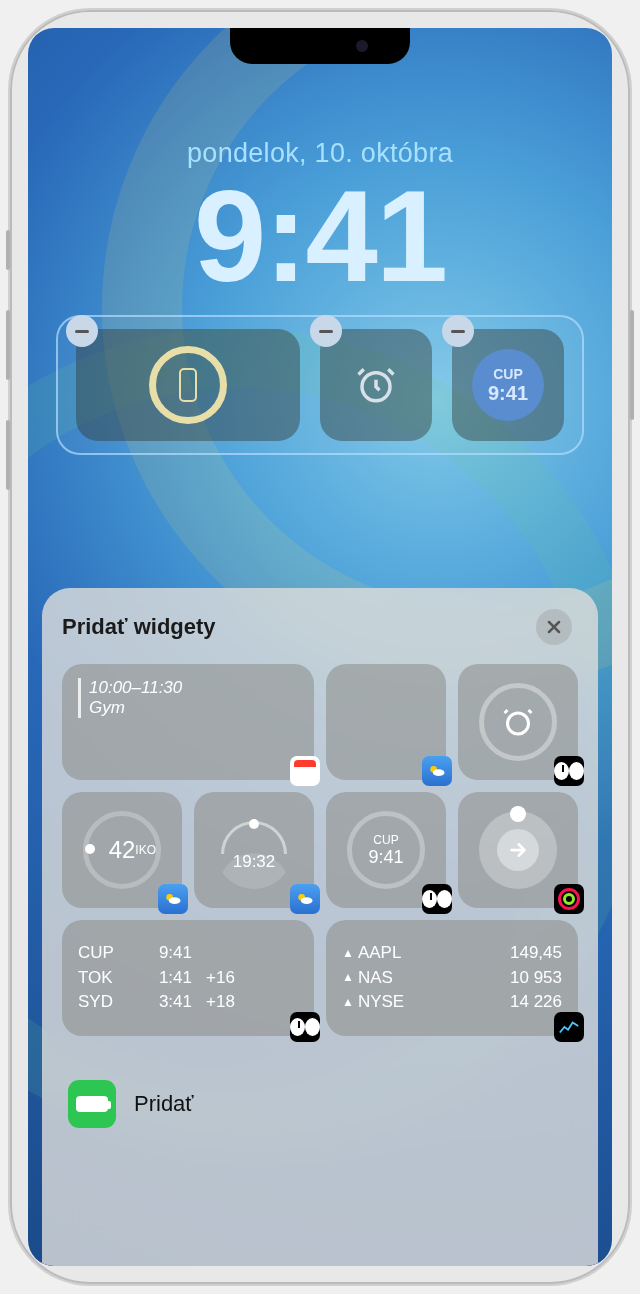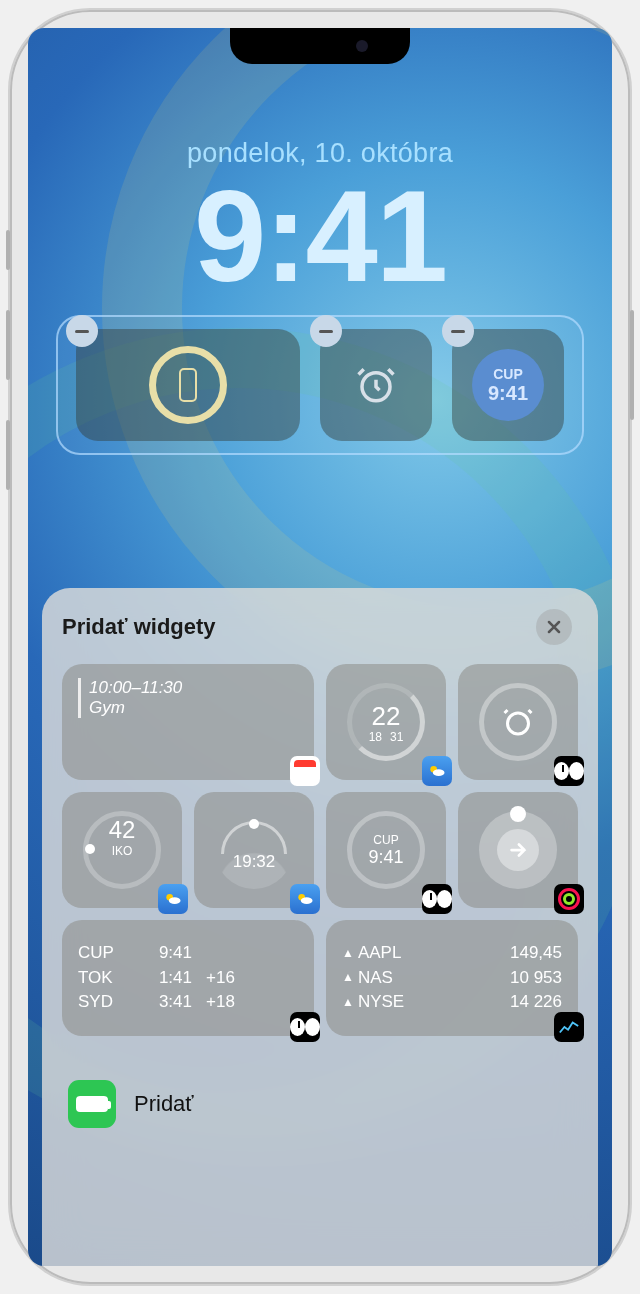--- a/index.html
+++ b/index.html
@@ -31,21 +31,21 @@
 .pb1 { height: 40px; }
 .pb2 { height: 70px; }
 .pb3 { height: 70px; }
 .phone-buttons-right { position: absolute; right: -4px; top: 300px; }
 .pb4 { width: 4px; height: 110px; background: #b0b0b0; border-radius: 2px; }
 
 .screen {
   width: 100%;
   height: 100%;
   background: radial-gradient(circle at 70% 30%, #7fc8e8 0%, #4a9fd8 25%, #2868b8 50%, #1a4a8a 100%);
-  border-radius: 16px;
+  border-radius: 26px;
   position: relative;
   overflow: hidden;
 }
 
 .wallpaper-circles::before {
   content: '';
   position: absolute;
   width: 700px; height: 700px;
   border: 60px solid rgba(100,200,150,0.15);
   border-radius: 50%;
@@ -285,23 +285,23 @@
   display: flex;
   align-items: center;
   justify-content: center;
 }
 
 .aqi-ring {
   width: 78px; height: 78px;
   border: 5px solid rgba(255,255,255,0.25);
   border-radius: 50%;
   display: flex;
-  flex-direction: column;
-  align-items: center;
-  justify-content: flex-start;
+  flex-direction: row;
+  align-items: center;
+  justify-content: flex-end;
   position: relative;
 }
 .aqi-val { font-size: 24px; }
 .aqi-lbl { font-size: 12px; }
 .aqi-dot { position: absolute; width: 10px; height: 10px; background: #fff; border-radius: 50%; left: -3px; top: 28px; }
 
 .sunset-arc {
   width: 78px; height: 78px;
   border-radius: 50%;
   background: radial-gradient(circle at 50% 100%, rgba(255,255,255,0.15) 40%, transparent 42%);
@@ -474,27 +474,20 @@
               <div class="cal-time">10:00–11:30</div>
               <div class="cal-title">Gym</div>
             </div>
           </div>
           <div class="app-badge badge-calendar">
             <div class="cal-mini"></div>
           </div>
         </div>
 
         <div class="wcard">
-          <div class="weather-ring">
-            <div class="temp-big">22</div>
-            <div class="temp-range">
-              <span>18</span>
-              <span>31</span>
-            </div>
-          </div>
           <div class="app-badge badge-weather">
             <svg width="20" height="20" viewBox="0 0 24 24">
                 <circle cx="8" cy="10" r="4" fill="#ffcc00"></circle>
                 <ellipse cx="14" cy="14" rx="7" ry="4" fill="#fff"></ellipse>
               </svg>
           </div>
         </div>
 
         <div class="wcard">
           <div class="alarm-ring">

